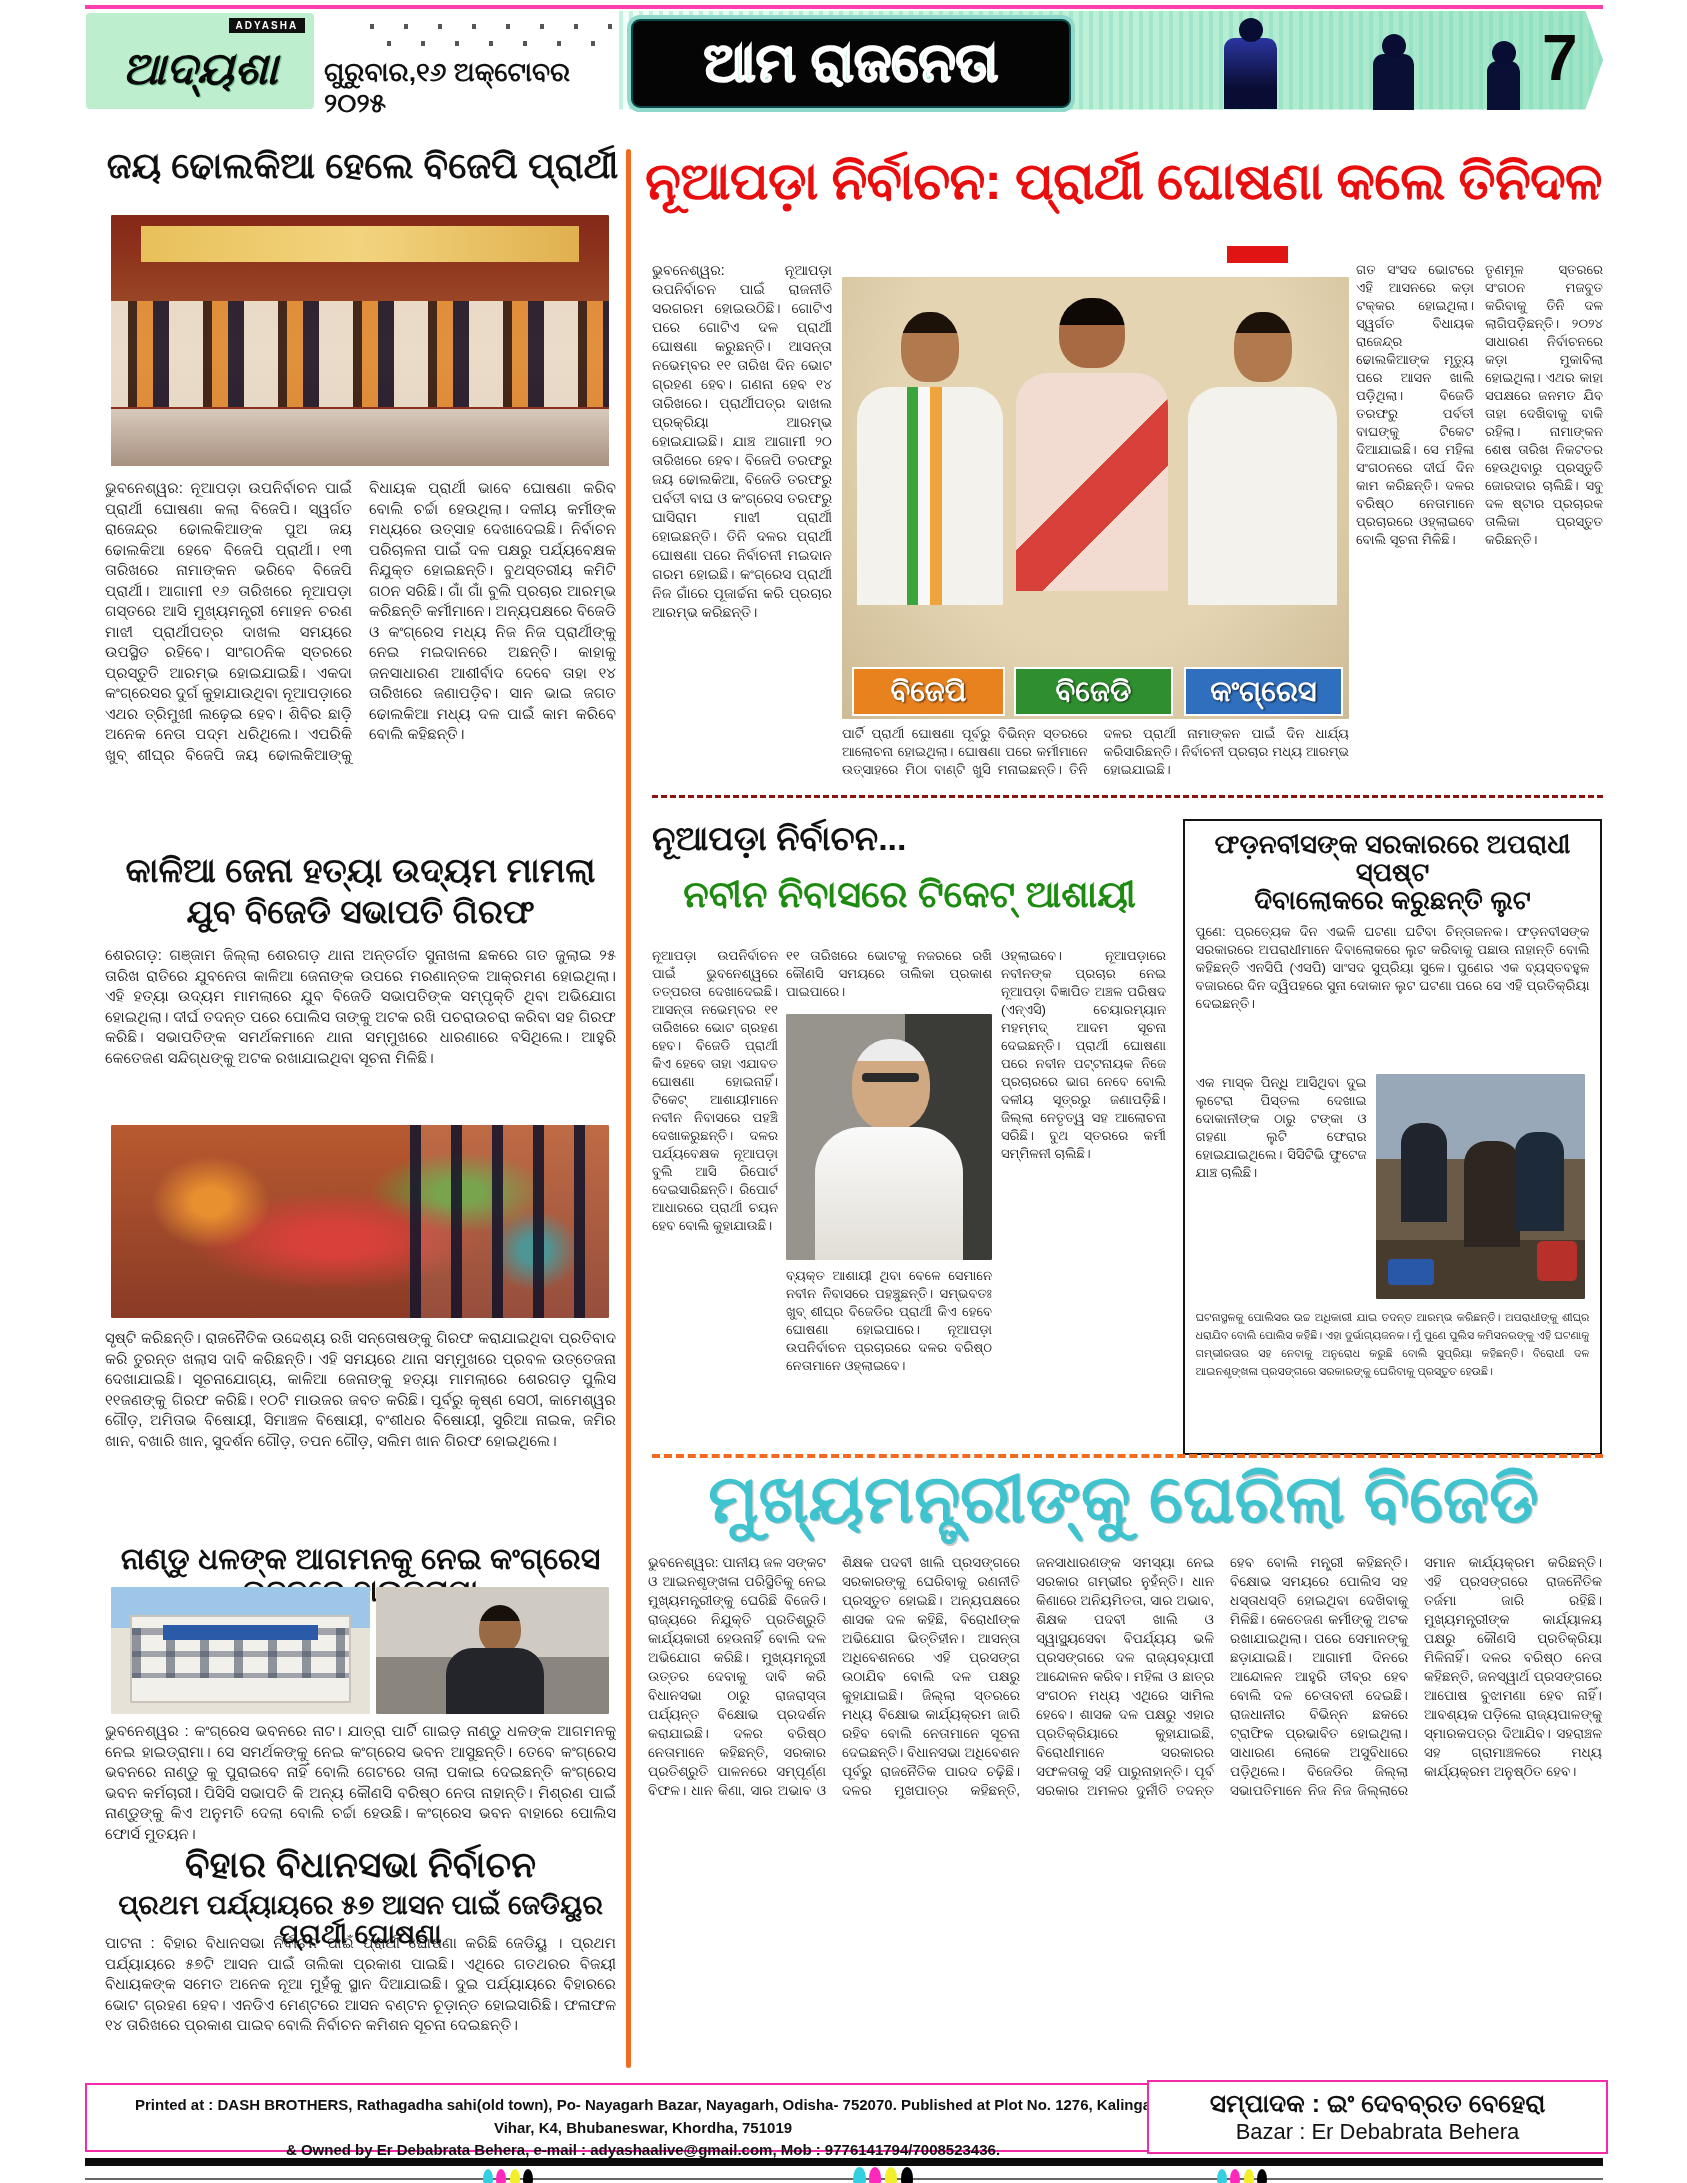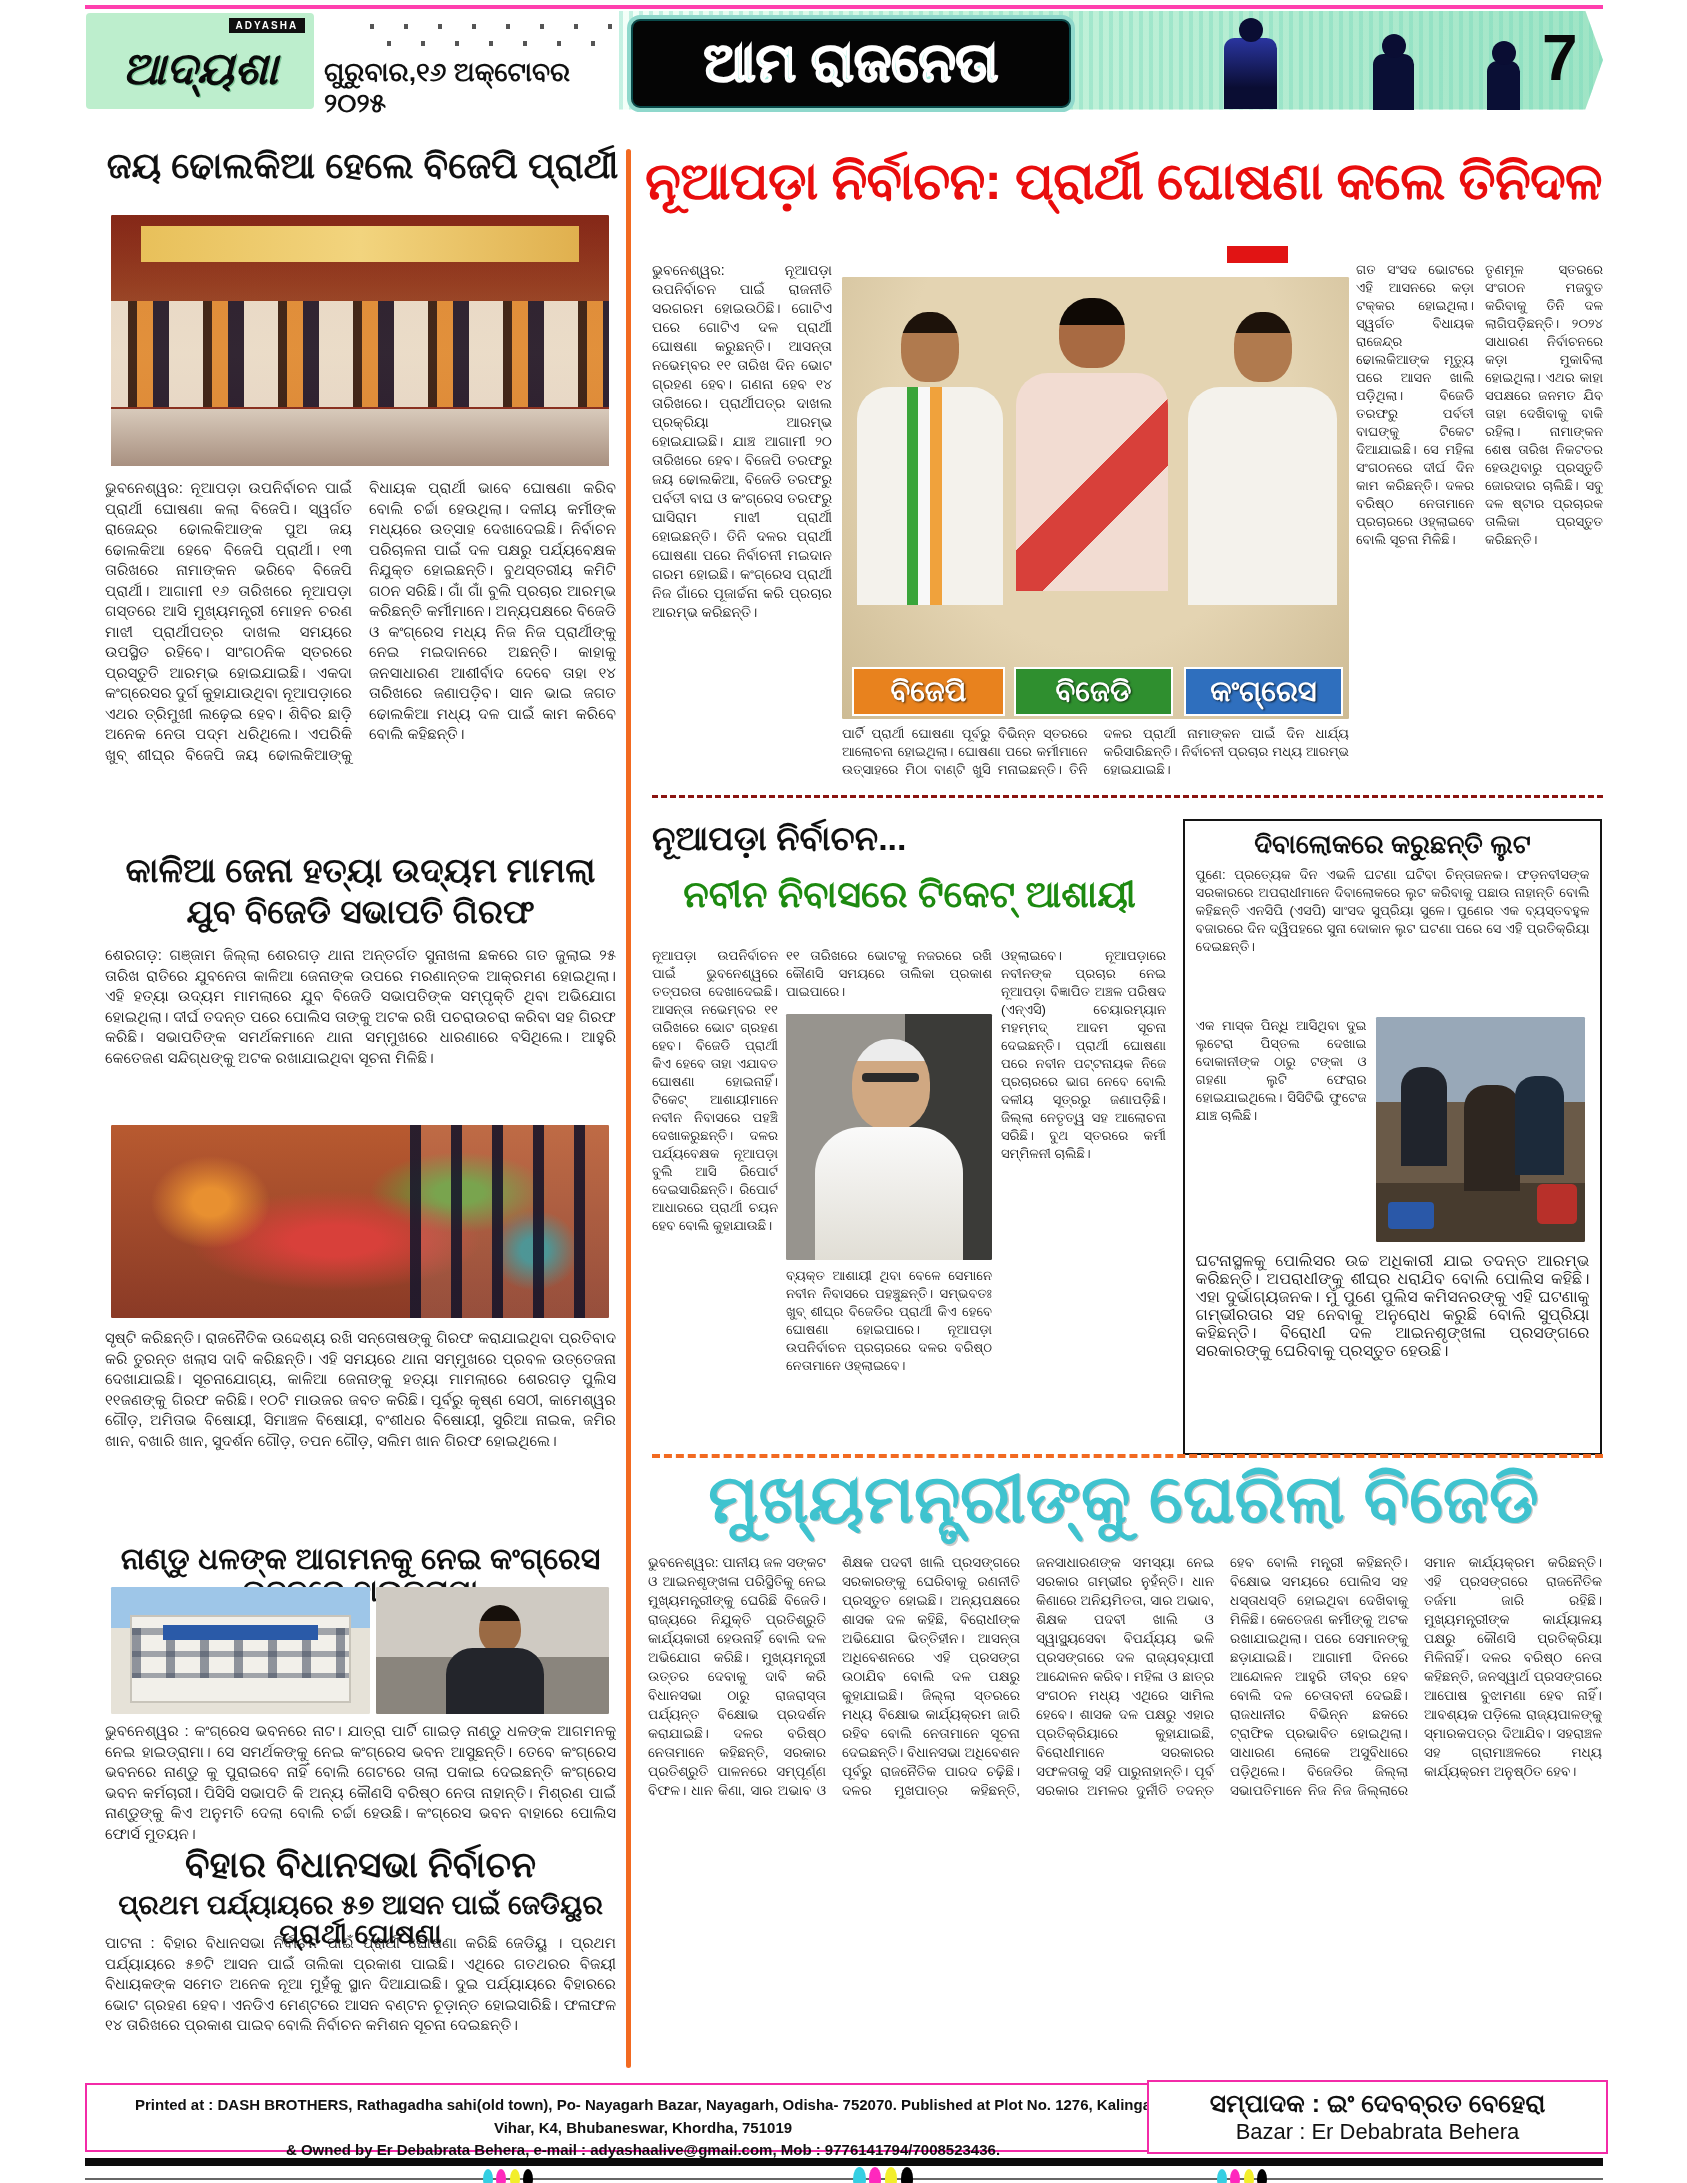--- a/index.html
+++ b/index.html
@@ -196,33 +196,34 @@
   <div class="abs jtext" style="left:786px;top:947px;width:206px;height:60px;font-size:13.2px;line-height:18px;">୧୧ ତାରିଖରେ ଭୋଟକୁ ନଜରରେ ରଖି କୌଣସି ସମୟରେ ତାଲିକା ପ୍ରକାଶ ପାଇପାରେ।</div>
   <div class="abs ph ph-nv" style="left:786px;top:1014px;width:206px;height:246px;">
     <div class="nhead"></div>
     <div class="nglass"></div>
     <div class="ntorso"></div>
   </div>
   <div class="abs jtext" style="left:786px;top:1267px;width:206px;height:182px;font-size:13.2px;line-height:18px;">ବ୍ୟକ୍ତ ଆଶାୟୀ ଥିବା ବେଳେ ସେମାନେ ନବୀନ ନିବାସରେ ପହଞ୍ଚୁଛନ୍ତି। ସମ୍ଭବତଃ ଖୁବ୍ ଶୀଘ୍ର ବିଜେଡିର ପ୍ରାର୍ଥୀ କିଏ ହେବେ ଘୋଷଣା ହୋଇପାରେ। ନୂଆପଡ଼ା ଉପନିର୍ବାଚନ ପ୍ରଚାରରେ ଦଳର ବରିଷ୍ଠ ନେତାମାନେ ଓହ୍ଲାଇବେ।</div>
   <div class="abs jtext" style="left:1001px;top:947px;width:165px;height:501px;font-size:13.2px;line-height:18px;">ଓହ୍ଲାଇବେ। ନୂଆପଡ଼ାରେ ନବୀନଙ୍କ ପ୍ରଚାର ନେଇ ନୂଆପଡ଼ା ବିଜ୍ଞାପିତ ଅଞ୍ଚଳ ପରିଷଦ (ଏନ୍‌ଏସି) ଚେୟାରମ୍ୟାନ ମହମ୍ମଦ୍ ଆଦମ ସୂଚନା ଦେଇଛନ୍ତି। ପ୍ରାର୍ଥୀ ଘୋଷଣା ପରେ ନବୀନ ପଟ୍ଟନାୟକ ନିଜେ ପ୍ରଚାରରେ ଭାଗ ନେବେ ବୋଲି ଦଳୀୟ ସୂତ୍ରରୁ ଜଣାପଡ଼ିଛି। ଜିଲ୍ଲା ନେତୃତ୍ୱ ସହ ଆଲୋଚନା ସରିଛି। ବୁଥ ସ୍ତରରେ କର୍ମୀ ସମ୍ମିଳନୀ ଚାଲିଛି।</div>
 
   <div class="abs lootbox" style="left:1183px;top:819px;width:419px;height:636px;padding:9.3px 10.6px;box-sizing:border-box;">
+    <div class="hd" style="font-size:26px;">ଫଡ଼ନବୀସଙ୍କ ସରକାରରେ ଅପରାଧୀ ସ୍ପଷ୍ଟ</div>
     <div class="hd" style="font-size:26px;margin-bottom:8px;">ଦିବାଲୋକରେ କରୁଛନ୍ତି ଲୁଟ</div>
     <div class="jtext" style="font-size:13.2px;line-height:18px;height:147px;">ପୁଣେ: ପ୍ରତ୍ୟେକ ଦିନ ଏଭଳି ଘଟଣା ଘଟିବା ଚିନ୍ତାଜନକ। ଫଡ଼ନବୀସଙ୍କ ସରକାରରେ ଅପରାଧୀମାନେ ଦିବାଲୋକରେ ଲୁଟ କରିବାକୁ ପଛାଉ ନାହାନ୍ତି ବୋଲି କହିଛନ୍ତି ଏନସିପି (ଏସପି) ସାଂସଦ ସୁପ୍ରିୟା ସୁଳେ। ପୁଣେର ଏକ ବ୍ୟସ୍ତବହୁଳ ବଜାରରେ ଦିନ ଦ୍ୱିପହରେ ସୁନା ଦୋକାନ ଲୁଟ ଘଟଣା ପରେ ସେ ଏହି ପ୍ରତିକ୍ରିୟା ଦେଇଛନ୍ତି।</div>
     <div class="lrow" style="height:229px;margin-top:4px;">
       <div class="jtext" style="width:171px;font-size:13.2px;line-height:18px;">ଏକ ମାସ୍କ ପିନ୍ଧି ଆସିଥିବା ଦୁଇ ଲୁଟେରା ପିସ୍ତଲ ଦେଖାଇ ଦୋକାନୀଙ୍କ ଠାରୁ ଟଙ୍କା ଓ ଗହଣା ଲୁଟି ଫେରାର ହୋଇଯାଇଥିଲେ। ସିସିଟିଭି ଫୁଟେଜ ଯାଞ୍ଚ ଚାଲିଛି।</div>
       <div class="ph ph-loot" style="position:relative;width:209px;height:225px;">
         <div class="l1"></div>
         <div class="l2"></div>
         <div class="l3"></div>
         <div class="lr"></div>
         <div class="lb"></div>
       </div>
     </div>
-    <div class="jtext" style="font-size:16px;line-height:18px;height:185px;margin-top:5.3px;">ଘଟନାସ୍ଥଳକୁ ପୋଲିସର ଉଚ୍ଚ ଅଧିକାରୀ ଯାଇ ତଦନ୍ତ ଆରମ୍ଭ କରିଛନ୍ତି। ଅପରାଧୀଙ୍କୁ ଶୀଘ୍ର ଧରାଯିବ ବୋଲି ପୋଲିସ କହିଛି। ଏହା ଦୁର୍ଭାଗ୍ୟଜନକ। ମୁଁ ପୁଣେ ପୁଲିସ କମିସନରଙ୍କୁ ଏହି ଘଟଣାକୁ ଗମ୍ଭୀରତାର ସହ ନେବାକୁ ଅନୁରୋଧ କରୁଛି ବୋଲି ସୁପ୍ରିୟା କହିଛନ୍ତି। ବିରୋଧୀ ଦଳ ଆଇନଶୃଙ୍ଖଳା ପ୍ରସଙ୍ଗରେ ସରକାରଙ୍କୁ ଘେରିବାକୁ ପ୍ରସ୍ତୁତ ହେଉଛି।</div>
+    <div class="jtext" style="font-size:11px;line-height:18px;height:185px;margin-top:5.3px;">ଘଟନାସ୍ଥଳକୁ ପୋଲିସର ଉଚ୍ଚ ଅଧିକାରୀ ଯାଇ ତଦନ୍ତ ଆରମ୍ଭ କରିଛନ୍ତି। ଅପରାଧୀଙ୍କୁ ଶୀଘ୍ର ଧରାଯିବ ବୋଲି ପୋଲିସ କହିଛି। ଏହା ଦୁର୍ଭାଗ୍ୟଜନକ। ମୁଁ ପୁଣେ ପୁଲିସ କମିସନରଙ୍କୁ ଏହି ଘଟଣାକୁ ଗମ୍ଭୀରତାର ସହ ନେବାକୁ ଅନୁରୋଧ କରୁଛି ବୋଲି ସୁପ୍ରିୟା କହିଛନ୍ତି। ବିରୋଧୀ ଦଳ ଆଇନଶୃଙ୍ଖଳା ପ୍ରସଙ୍ଗରେ ସରକାରଙ୍କୁ ଘେରିବାକୁ ପ୍ରସ୍ତୁତ ହେଉଛି।</div>
   </div>
 
   <div class="abs dash2" style="left:652px;top:1454px;width:951px;height:0;"></div>
 
   <div class="abs hd" style="left:645px;top:1463px;width:957px;font-size:67px;color:#3fc3cf;text-shadow:1.3px 1.3px 0 rgba(40,40,40,.25);">ମୁଖ୍ୟମନ୍ତ୍ରୀଙ୍କୁ ଘେରିଲା ବିଜେଡି</div>
 
   <div class="abs jtext" style="left:648px;top:1553px;width:954px;height:511px;column-count:5;column-gap:16px;font-size:13.6px;line-height:19px;">ଭୁବନେଶ୍ୱର: ପାନୀୟ ଜଳ ସଙ୍କଟ ଓ ଆଇନଶୃଙ୍ଖଳା ପରିସ୍ଥିତିକୁ ନେଇ ମୁଖ୍ୟମନ୍ତ୍ରୀଙ୍କୁ ଘେରିଛି ବିଜେଡି। ରାଜ୍ୟରେ ନିଯୁକ୍ତି ପ୍ରତିଶ୍ରୁତି କାର୍ଯ୍ୟକାରୀ ହେଉନାହିଁ ବୋଲି ଦଳ ଅଭିଯୋଗ କରିଛି। ମୁଖ୍ୟମନ୍ତ୍ରୀ ଉତ୍ତର ଦେବାକୁ ଦାବି କରି ବିଧାନସଭା ଠାରୁ ରାଜରାସ୍ତା ପର୍ଯ୍ୟନ୍ତ ବିକ୍ଷୋଭ ପ୍ରଦର୍ଶନ କରାଯାଇଛି। ଦଳର ବରିଷ୍ଠ ନେତାମାନେ କହିଛନ୍ତି, ସରକାର ପ୍ରତିଶ୍ରୁତି ପାଳନରେ ସମ୍ପୂର୍ଣ୍ଣ ବିଫଳ। ଧାନ କିଣା, ସାର ଅଭାବ ଓ ଶିକ୍ଷକ ପଦବୀ ଖାଲି ପ୍ରସଙ୍ଗରେ ସରକାରଙ୍କୁ ଘେରିବାକୁ ରଣନୀତି ପ୍ରସ୍ତୁତ ହୋଇଛି। ଅନ୍ୟପକ୍ଷରେ ଶାସକ ଦଳ କହିଛି, ବିରୋଧୀଙ୍କ ଅଭିଯୋଗ ଭିତ୍ତିହୀନ। ଆସନ୍ତା ଅଧିବେଶନରେ ଏହି ପ୍ରସଙ୍ଗ ଉଠାଯିବ ବୋଲି ଦଳ ପକ୍ଷରୁ କୁହାଯାଇଛି। ଜିଲ୍ଲା ସ୍ତରରେ ମଧ୍ୟ ବିକ୍ଷୋଭ କାର୍ଯ୍ୟକ୍ରମ ଜାରି ରହିବ ବୋଲି ନେତାମାନେ ସୂଚନା ଦେଇଛନ୍ତି। ବିଧାନସଭା ଅଧିବେଶନ ପୂର୍ବରୁ ରାଜନୈତିକ ପାରଦ ଚଢ଼ିଛି। ଦଳର ମୁଖପାତ୍ର କହିଛନ୍ତି, ଜନସାଧାରଣଙ୍କ ସମସ୍ୟା ନେଇ ସରକାର ଗମ୍ଭୀର ନୁହଁନ୍ତି। ଧାନ କିଣାରେ ଅନିୟମିତତା, ସାର ଅଭାବ, ଶିକ୍ଷକ ପଦବୀ ଖାଲି ଓ ସ୍ୱାସ୍ଥ୍ୟସେବା ବିପର୍ଯ୍ୟୟ ଭଳି ପ୍ରସଙ୍ଗରେ ଦଳ ରାଜ୍ୟବ୍ୟାପୀ ଆନ୍ଦୋଳନ କରିବ। ମହିଳା ଓ ଛାତ୍ର ସଂଗଠନ ମଧ୍ୟ ଏଥିରେ ସାମିଲ ହେବେ। ଶାସକ ଦଳ ପକ୍ଷରୁ ଏହାର ପ୍ରତିକ୍ରିୟାରେ କୁହାଯାଇଛି, ବିରୋଧୀମାନେ ସରକାରର ସଫଳତାକୁ ସହି ପାରୁନାହାନ୍ତି। ପୂର୍ବ ସରକାର ଅମଳର ଦୁର୍ନୀତି ତଦନ୍ତ ହେବ ବୋଲି ମନ୍ତ୍ରୀ କହିଛନ୍ତି। ବିକ୍ଷୋଭ ସମୟରେ ପୋଲିସ ସହ ଧସ୍ତାଧସ୍ତି ହୋଇଥିବା ଦେଖିବାକୁ ମିଳିଛି। କେତେଜଣ କର୍ମୀଙ୍କୁ ଅଟକ ରଖାଯାଇଥିଲା। ପରେ ସେମାନଙ୍କୁ ଛଡ଼ାଯାଇଛି। ଆଗାମୀ ଦିନରେ ଆନ୍ଦୋଳନ ଆହୁରି ତୀବ୍ର ହେବ ବୋଲି ଦଳ ଚେତାବନୀ ଦେଇଛି। ରାଜଧାନୀର ବିଭିନ୍ନ ଛକରେ ଟ୍ରାଫିକ ପ୍ରଭାବିତ ହୋଇଥିଲା। ସାଧାରଣ ଲୋକେ ଅସୁବିଧାରେ ପଡ଼ିଥିଲେ। ବିଜେଡିର ଜିଲ୍ଲା ସଭାପତିମାନେ ନିଜ ନିଜ ଜିଲ୍ଲାରେ ସମାନ କାର୍ଯ୍ୟକ୍ରମ କରିଛନ୍ତି। ଏହି ପ୍ରସଙ୍ଗରେ ରାଜନୈତିକ ତର୍ଜମା ଜାରି ରହିଛି। ମୁଖ୍ୟମନ୍ତ୍ରୀଙ୍କ କାର୍ଯ୍ୟାଳୟ ପକ୍ଷରୁ କୌଣସି ପ୍ରତିକ୍ରିୟା ମିଳିନାହିଁ। ଦଳର ବରିଷ୍ଠ ନେତା କହିଛନ୍ତି, ଜନସ୍ୱାର୍ଥ ପ୍ରସଙ୍ଗରେ ଆପୋଷ ବୁଝାମଣା ହେବ ନାହିଁ। ଆବଶ୍ୟକ ପଡ଼ିଲେ ରାଜ୍ୟପାଳଙ୍କୁ ସ୍ମାରକପତ୍ର ଦିଆଯିବ। ସହରାଞ୍ଚଳ ସହ ଗ୍ରାମାଞ୍ଚଳରେ ମଧ୍ୟ କାର୍ଯ୍ୟକ୍ରମ ଅନୁଷ୍ଠିତ ହେବ।</div>
 
   <div class="abs fbox" style="left:85px;top:2083px;width:1518px;height:65px;">
     <div style="position:absolute;left:40px;top:9.3px;width:1032px;text-align:center;">

